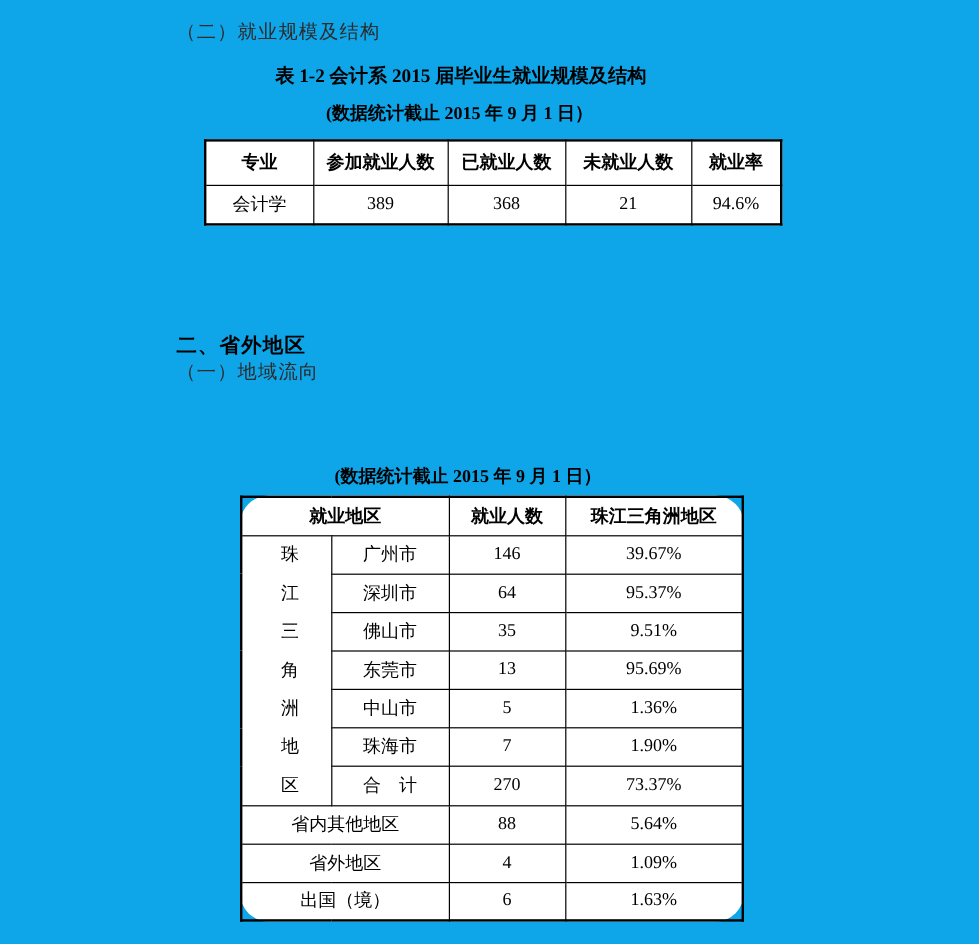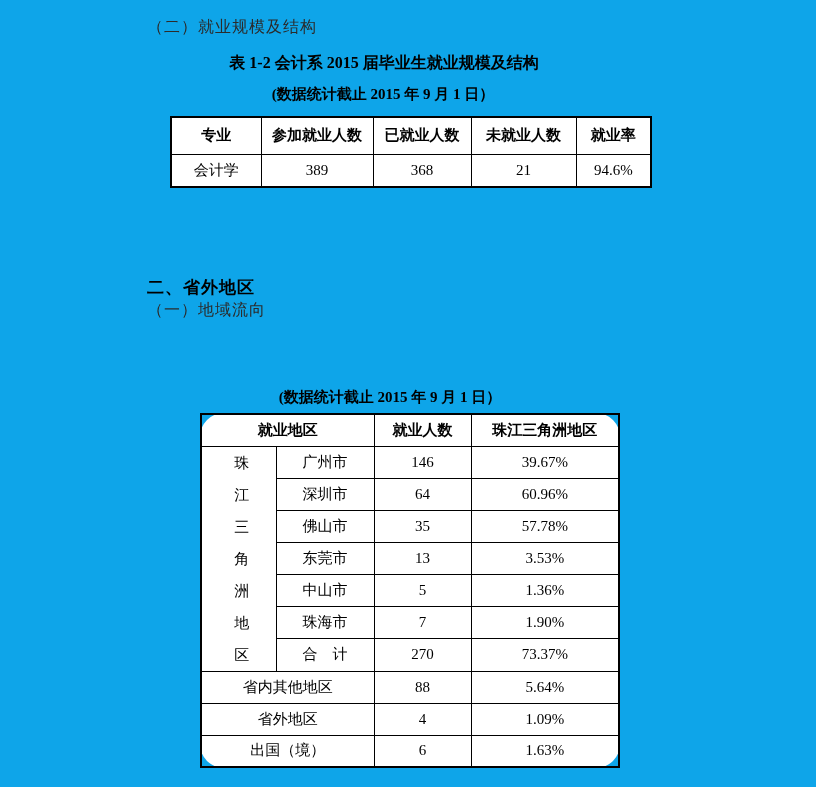--- a/index.html
+++ b/index.html
@@ -143,31 +143,31 @@
       <td rowspan="7">
         <div class="vert">珠江三角洲地区</div>
       </td>
       <td>广州市</td>
       <td>146</td>
       <td>39.67%</td>
     </tr>
     <tr>
       <td>深圳市</td>
       <td>64</td>
-      <td>60.96%</td>
+      <td>95.37%</td>
     </tr>
     <tr>
       <td>佛山市</td>
       <td>35</td>
-      <td>57.78%</td>
+      <td>9.51%</td>
     </tr>
     <tr>
       <td>东莞市</td>
       <td>13</td>
-      <td>3.53%</td>
+      <td>95.69%</td>
     </tr>
     <tr>
       <td>中山市</td>
       <td>5</td>
       <td>1.36%</td>
     </tr>
     <tr>
       <td>珠海市</td>
       <td>7</td>
       <td>1.90%</td>

